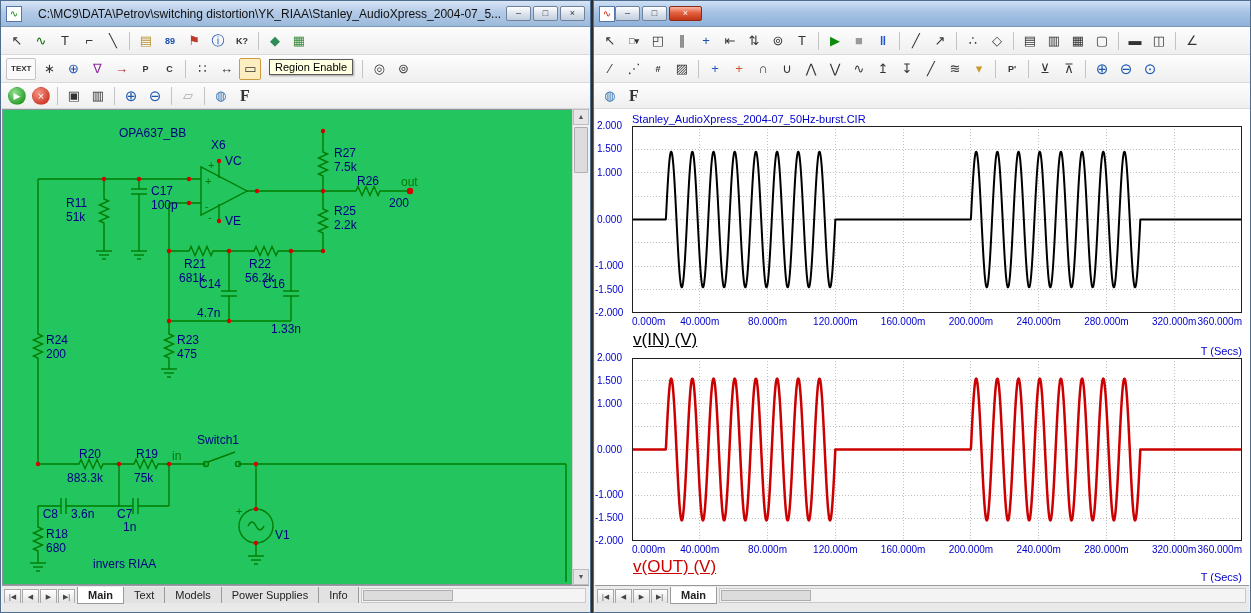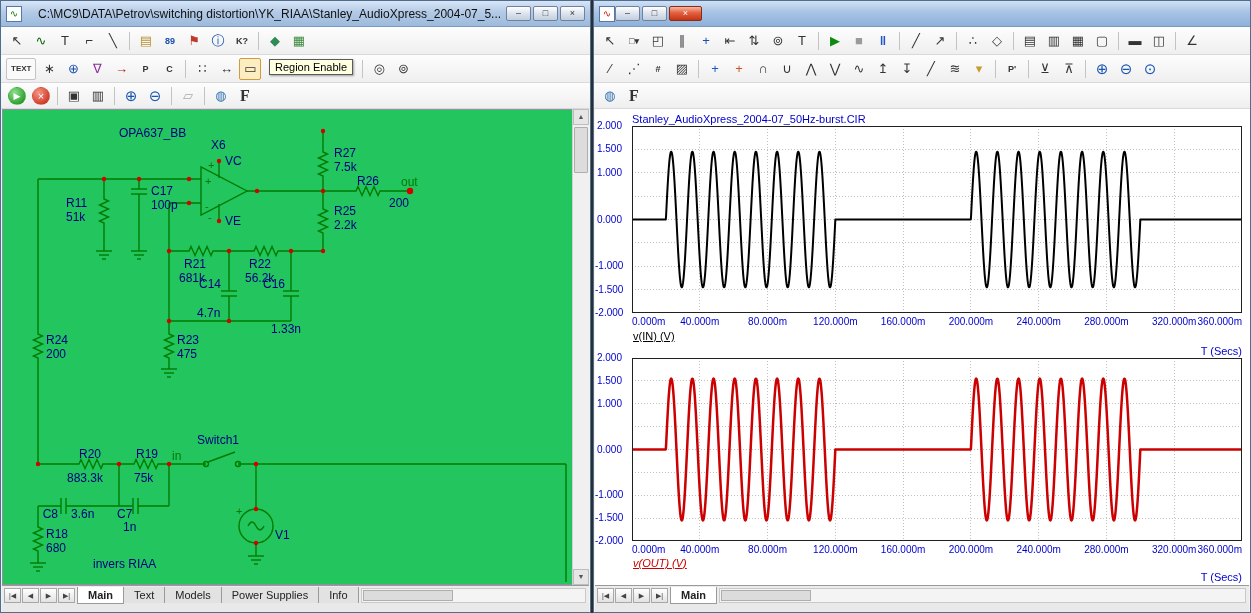--- a/index.html
+++ b/index.html
@@ -35,36 +35,36 @@
   .schematic-svg{position:absolute;left:6px;top:1px}
   .schematic-svg text{font-family:"Liberation Sans",sans-serif;font-size:12px;fill:#000080}
   .schematic-svg text.gtext{fill:#007c00}
   .schematic-svg text.small{font-size:11px}
   .comp{stroke:#007c00;stroke-width:1.4;fill:none}
   .wirepath{stroke:#007c00;stroke-width:1.4;fill:none}
   .vscroll{position:absolute;right:1px;top:108px;width:17px;height:476px;background:#f0f0f0;border-left:1px solid #d0d0d0;display:flex;flex-direction:column}
   .sbtn{height:16px;background:#e6e6e6;border:1px solid #bdbdbd;font-size:7px;color:#555;text-align:center;line-height:14px;cursor:pointer}
   .strack{flex:1;position:relative}
   .sthumb{position:absolute;left:1px;right:1px;top:2px;height:46px;background:#dcdcdc;border:1px solid #aeaeae;border-radius:1px;cursor:pointer}
-  .tabbar{position:absolute;left:1px;right:1px;top:584px;height:19px;background:#ececec;border-top:1px solid #9a9a9a;display:flex;align-items:center}
+  .tabbar{position:absolute;left:1px;right:1px;top:584px;height:19px;background:#ececec;border-top:1px solid #9a9a9a;display:flex;align-items:flex-end}
   .navbtns{display:flex;align-items:center;padding:0 2px;gap:1px}
   .navbtn{width:17px;height:15px;border:1px solid #a8a8a8;background:linear-gradient(#fff,#e2e2e2);font-size:7px;text-align:center;line-height:13px;color:#444;cursor:pointer;white-space:nowrap}
   .tab{padding:2px 10px 0 10px;font-size:11px;color:#222;background:#e2e2e2;border:1px solid #9a9a9a;border-top:none;margin-right:-1px;cursor:pointer;height:17px}
   .tab.sel{background:#fff;font-weight:bold;z-index:2;position:relative}
   .hscroll{flex:1;height:15px;margin:1px 3px;background:#f4f4f4;border:1px solid #c9c9c9;position:relative}
   .hthumb{position:absolute;left:1px;top:1px;bottom:1px;width:90px;background:#dcdcdc;border:1px solid #aeaeae;cursor:pointer}
   .statusstrip{position:absolute;left:1px;right:1px;bottom:0;height:9px;background:#e9e9e9}
   .plot-region{position:absolute;left:1px;top:108px;width:656px;height:476px;background:#fff}
   .plot-title{position:absolute;top:4px;left:37px;width:610px;text-align:left;color:#0000cc;font-size:11px}
   .plotwrap{position:absolute;left:0;width:656px}
   .svg-holder{position:absolute;left:37px;top:0}
   .ytick{position:absolute;left:0;width:27px;text-align:right;font-size:10px;color:#0000cc}
   .xtick{position:absolute;width:58px;font-size:10px;color:#0000cc;white-space:nowrap}
   .grid{stroke:#c0c0c0;stroke-dasharray:1 2;shape-rendering:crispEdges}
-  .trace-label{position:absolute;left:38px;font-size:11px;text-decoration:underline}
+  .trace-label{position:absolute;left:38px;font-size:17px;text-decoration:underline}
   .x-axis-name{position:absolute;left:37px;width:610px;text-align:right;color:#0000cc;font-size:11px}
 </style>
 </head>
 <body>
 
 <div class="window" id="win-left">
   <div class="titlebar">
     <div class="appicon green">∿</div>
     <div class="title-text">C:\MC9\DATA\Petrov\switching distortion\YK_RIAA\Stanley_AudioXpress_2004-07_5...</div>
     <div class="capbtns">
@@ -486,21 +486,21 @@
         <div class="xtick" style="left: 75.7778px; top: 186px; text-align: center;">40.000m</div>
         <div class="xtick" style="left: 143.556px; top: 186px; text-align: center;">80.000m</div>
         <div class="xtick" style="left: 211.333px; top: 186px; text-align: center;">120.000m</div>
         <div class="xtick" style="left: 279.111px; top: 186px; text-align: center;">160.000m</div>
         <div class="xtick" style="left: 346.889px; top: 186px; text-align: center;">200.000m</div>
         <div class="xtick" style="left: 414.667px; top: 186px; text-align: center;">240.000m</div>
         <div class="xtick" style="left: 482.444px; top: 186px; text-align: center;">280.000m</div>
         <div class="xtick" style="left: 550.222px; top: 186px; text-align: center;">320.000m</div>
         <div class="xtick" style="left: 589px; top: 186px; text-align: right;">360.000m</div>
       </div>
-    <div class="trace-label" style="top: 448px; color: rgb(204, 0, 0); font-style: italic;">v(OUT) (V)</div>
+    <div class="trace-label" style="top: 448px; color: rgb(204, 0, 0);">v(OUT) (V)</div>
     <div class="x-axis-name" style="top:462px">T (Secs)</div>
   </div>
 
   <div class="tabbar">
     <div class="navbtns">
         <div class="navbtn">|◀</div>
         <div class="navbtn">◀</div>
         <div class="navbtn">▶</div>
         <div class="navbtn">▶|</div>
       </div>

